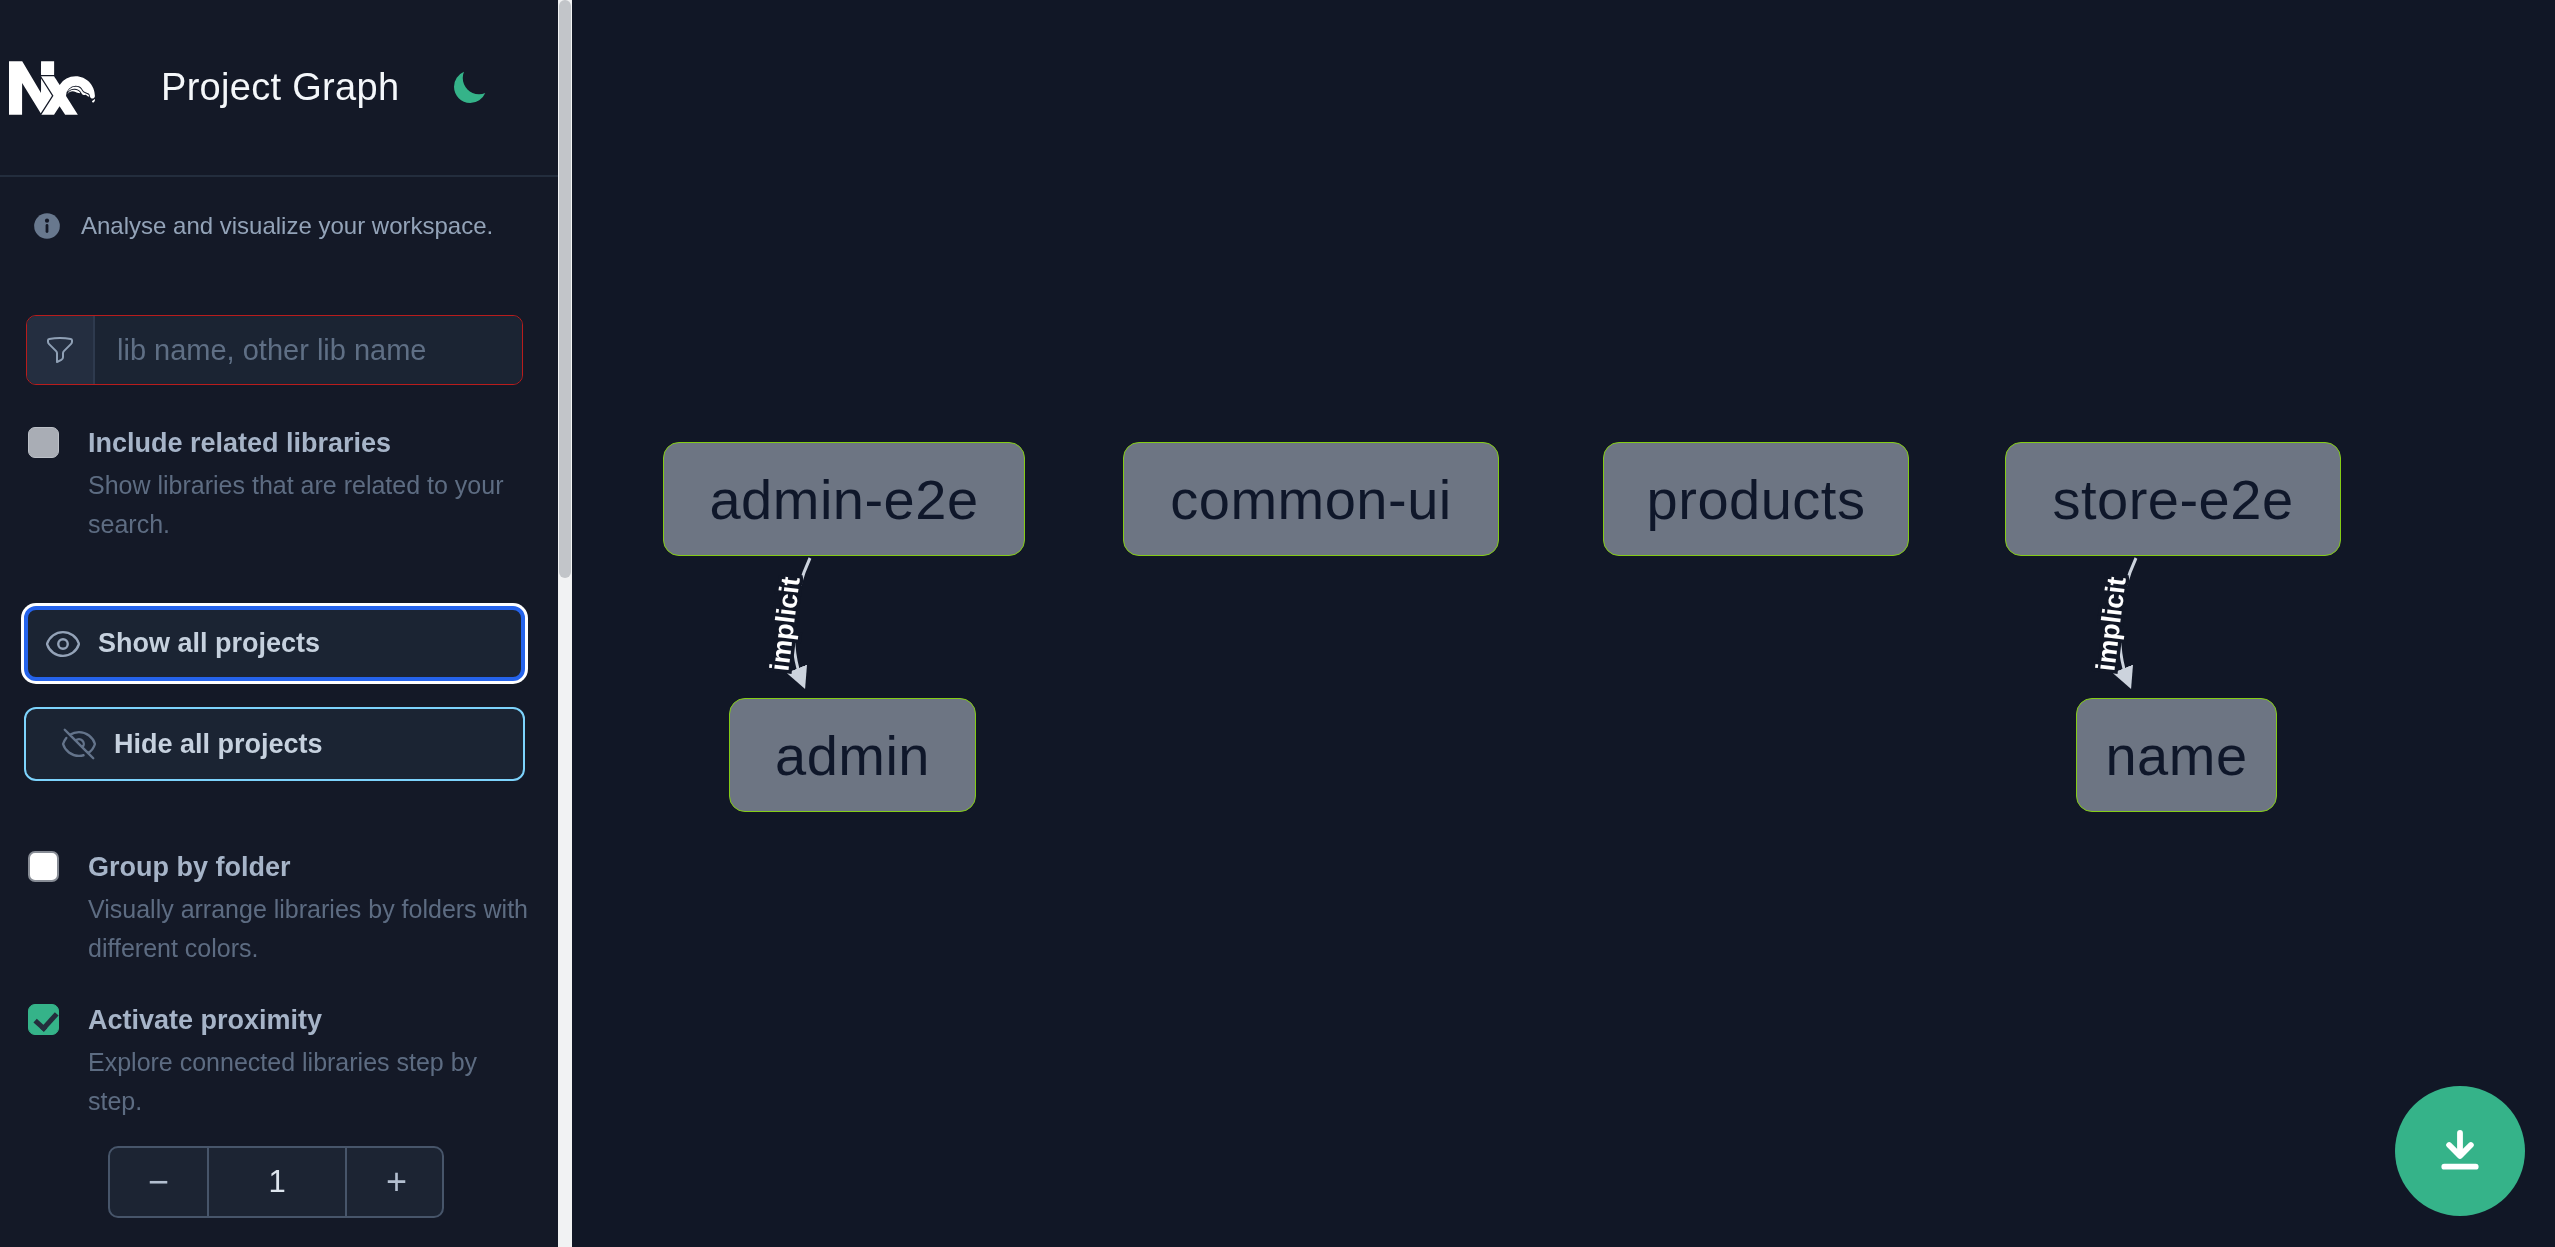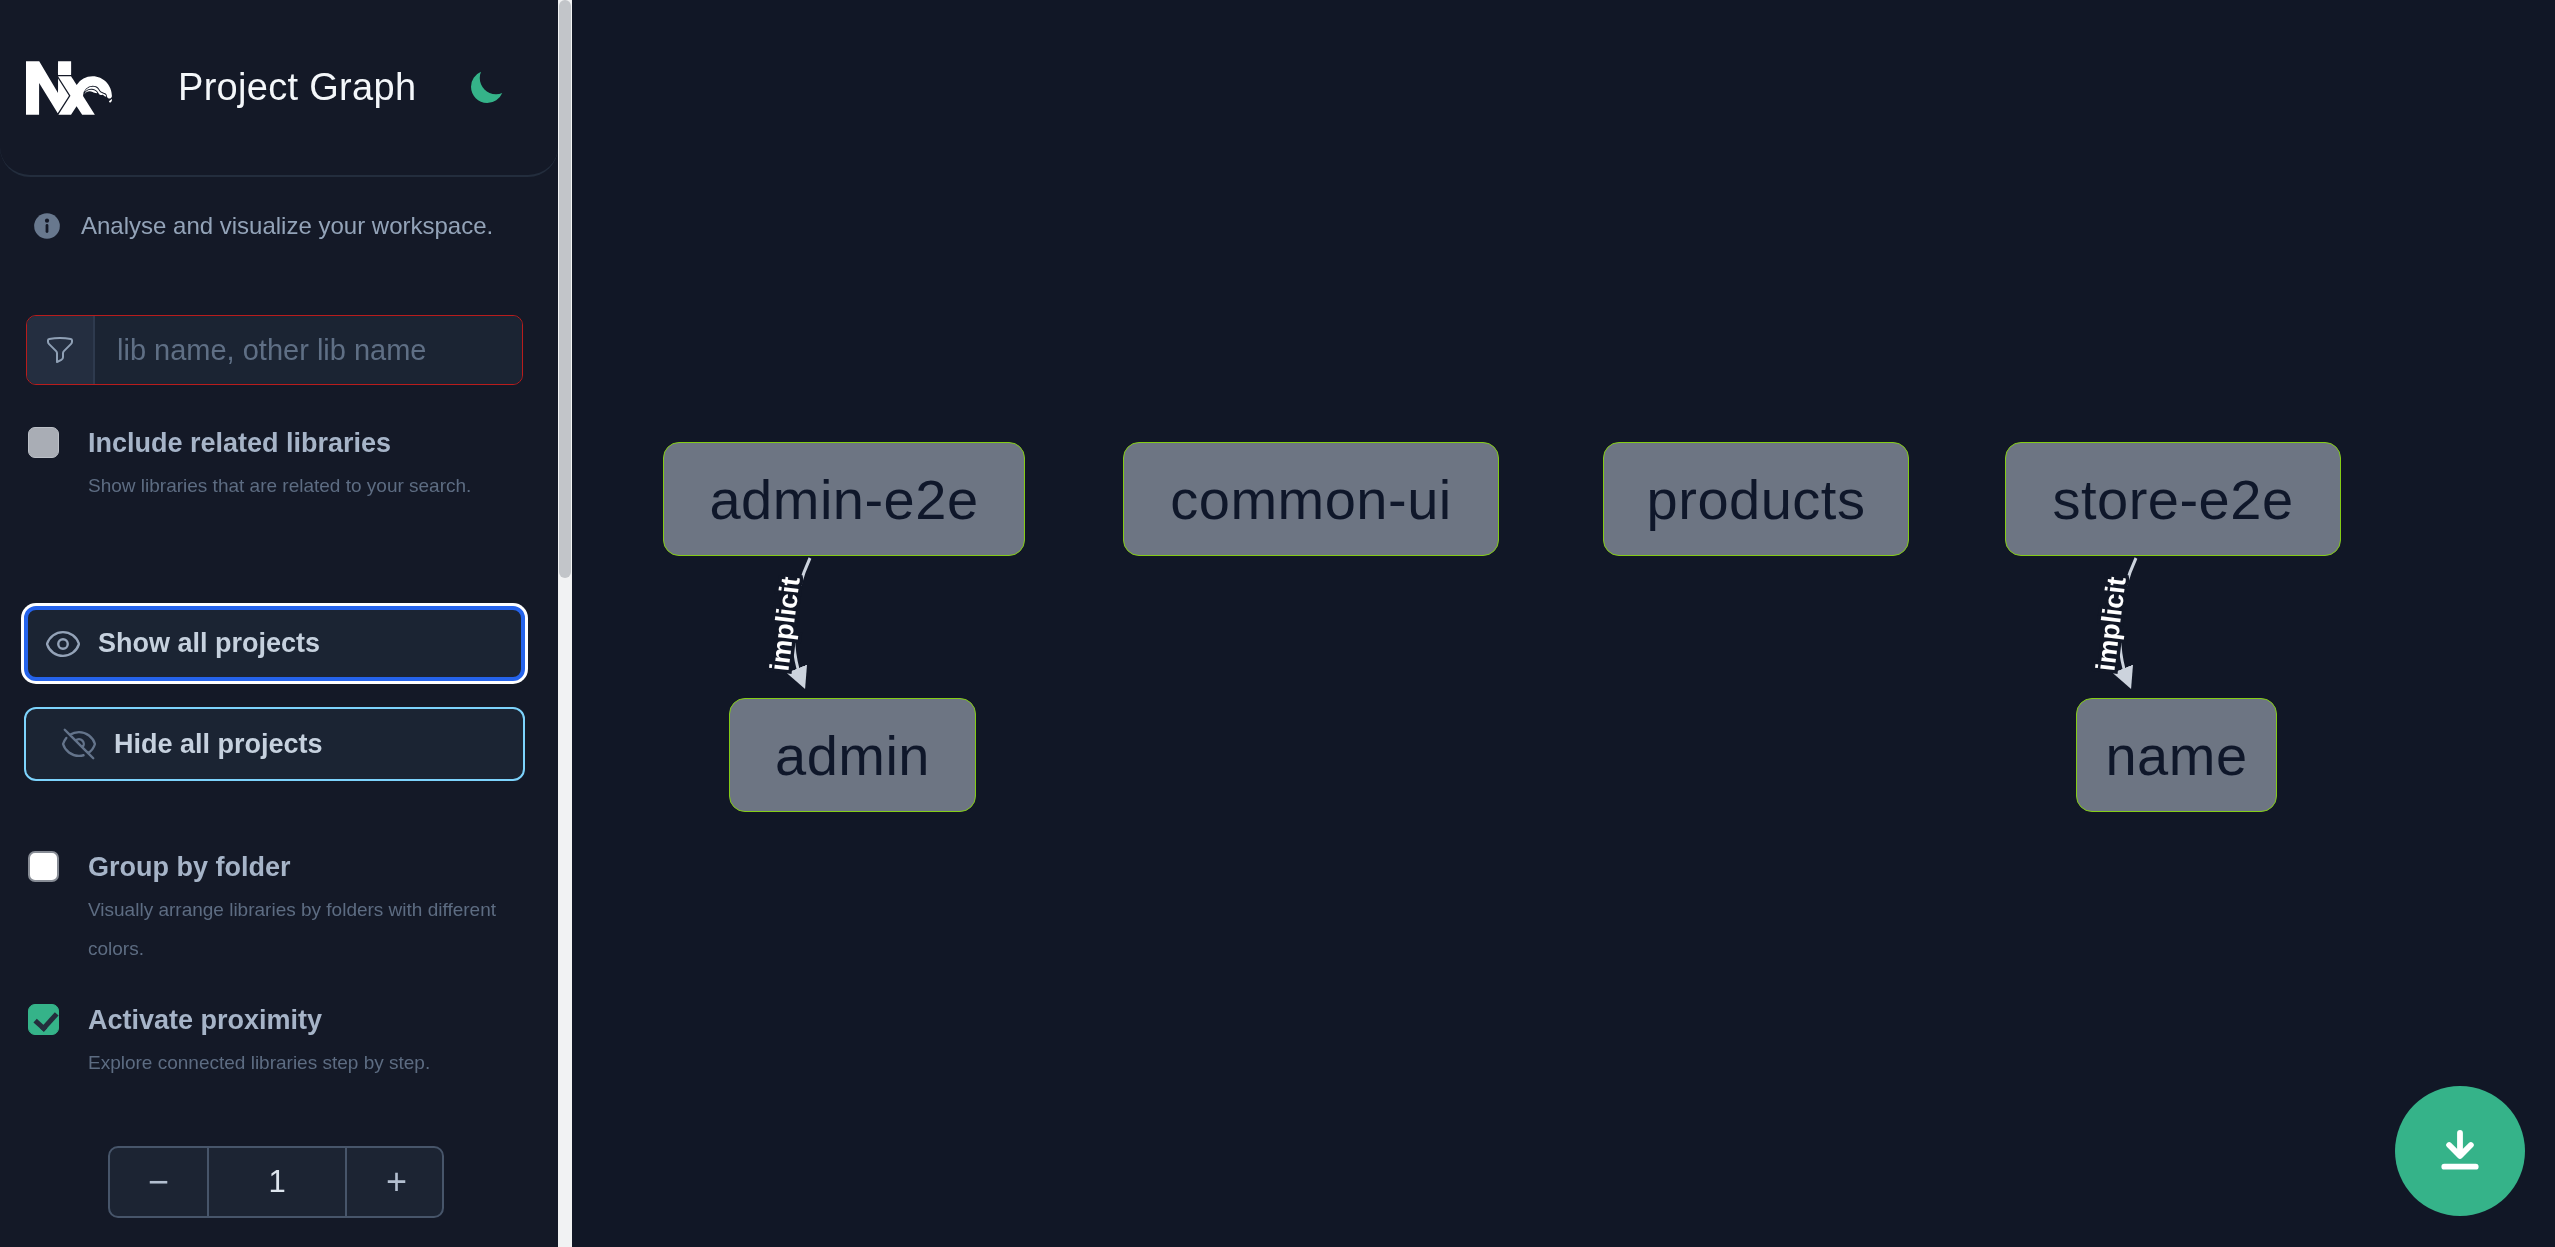--- a/index.html
+++ b/index.html
@@ -4,22 +4,22 @@
 <style>
   * { margin:0; padding:0; box-sizing:border-box; }
   html,body { width:2555px; height:1247px; overflow:hidden; background:#111726;
               font-family:"Liberation Sans", sans-serif; }
   .app { position:relative; width:2555px; height:1247px; }
 
   
   .sidebar { position:absolute; left:0; top:0; width:558px; height:1247px;
              background:#141927; }
   .sidebar-header { position:absolute; left:0; top:0; width:558px; height:177px;
-                    display:flex; align-items:center; padding-left:26px;
-                    border-bottom:2px solid #232d3d;border-radius:30px; }
+                    display:flex; align-items:center; padding-left:9px;
+                    border-bottom:2px solid #232d3d; }
   .nx-logo { width:86px; height:86px; flex:0 0 auto; }
   .app-title { margin-left:66px; font-size:38px; font-weight:500; color:#f4f7fa;
                letter-spacing:0.3px; white-space:nowrap; }
   .theme-toggle { margin-left:46px; width:48px; height:48px; background:none; border:none;
                   cursor:pointer; display:flex; align-items:center; justify-content:center; }
   .theme-toggle svg { width:40px; height:40px; }
 
   .info-row { position:absolute; left:33px; top:212px; display:flex; align-items:flex-start;
               gap:20px; width:500px; }
   .info-icon { width:28px; height:28px; flex:0 0 auto; }
@@ -39,21 +39,21 @@
   .option { position:absolute; left:28px; width:500px; display:flex; }
   .checkbox { width:31px; height:31px; border-radius:7px; flex:0 0 auto; margin-top:2px;
               position:relative; cursor:pointer; }
   .cb-gray  { background:#a9adb5; border:1px solid #bcc0c7; }
   .cb-white { background:#ffffff; border:2px solid #878c95; }
   .cb-green { background:#35b389; border:1px solid #35b389; }
   .cb-green::after { content:""; position:absolute; left:10px; top:3px; width:9px; height:17px;
                      border:solid #252d3d; border-width:0 5px 5px 0; transform:rotate(42deg); }
   .option-text { margin-left:29px; width:465px; }
   .option-label { font-size:27px; font-weight:700; color:#a6b4c8; line-height:37px; }
-  .option-desc  { font-size:19px; color:#5d6c82; line-height:39px; margin-top:4px; }
+  .option-desc  { font-size:25px; color:#5d6c82; line-height:39px; margin-top:4px; }
 
   .action-btn { position:absolute; left:24px; width:501px; height:75px;
                 display:flex; align-items:center; gap:16px;
                 background:#1b2433; border-radius:12px; cursor:pointer;
                 font-family:"Liberation Sans", sans-serif; }
   .action-btn svg { width:38px; height:38px; flex:0 0 auto; }
   .action-btn .btn-label { font-size:27px; font-weight:600; color:#c6d1de; }
   .btn-show { top:606px; border:4px solid #2563eb; box-shadow:0 0 0 3px #ffffff;
               padding-left:16px; }
   .btn-hide { top:707px; height:74px; border:2px solid #7dd3fc; padding-left:34px; }

